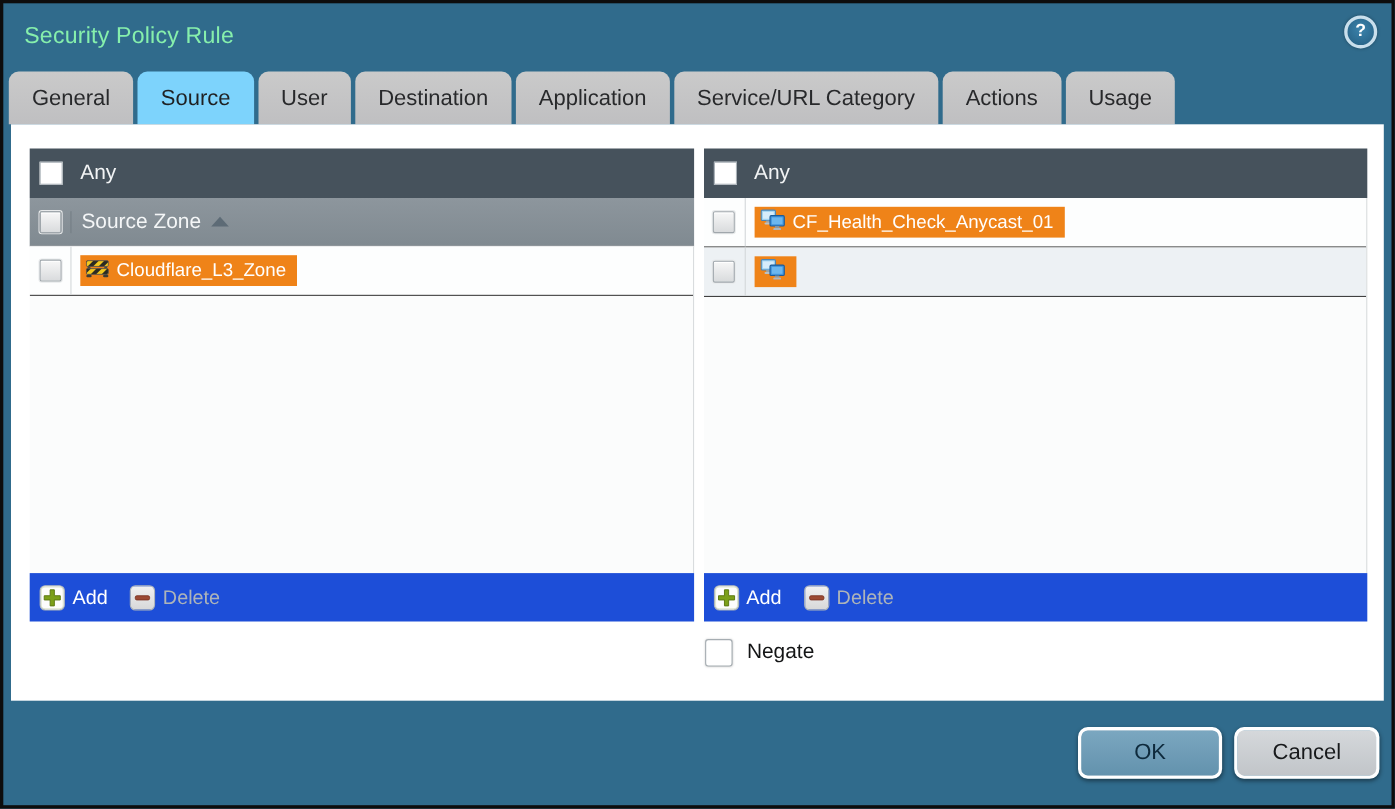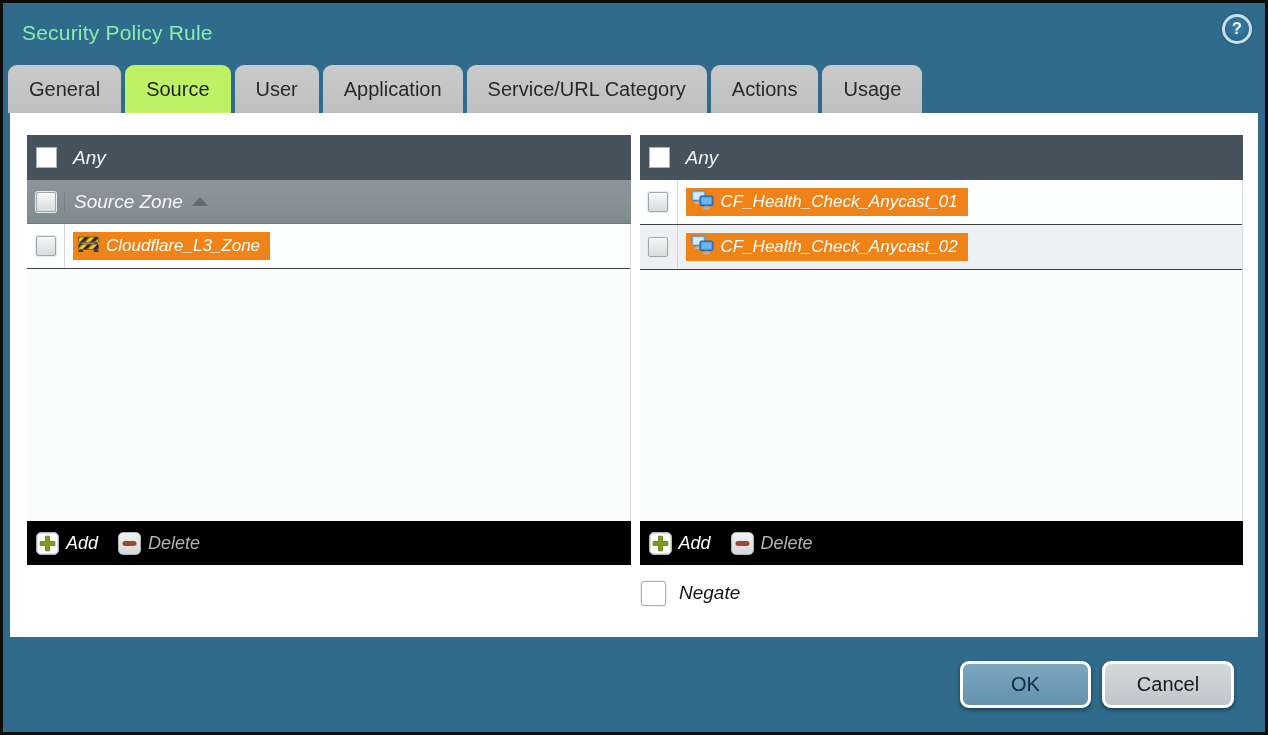--- a/index.html
+++ b/index.html
@@ -34,27 +34,26 @@
     position:absolute; left:5px; top:62px; right:5px; height:48px;
     display:flex; gap:4px;
   }
   .tab {
     background:linear-gradient(#cacaca,#bfbfc1);
     border-radius:9px 9px 0 0;
     padding:0 21px; line-height:48px;
     font-size:20px; color:#28292b;
     cursor:pointer; white-space:nowrap;
   }
-  .tab.active { background:#bef264; color:#1f2022; }
+  .tab.active { background:#7dd3fc; color:#1f2022; }
 
   
   .content {
     position:absolute; left:7px; top:110px; width:1248px; height:524px;
     background:#fff;
-    font-style:italic;
   }
   .panels {
     position:absolute; left:17px; top:22px; width:1216px; height:430px;
     display:flex; gap:9px;
   }
   .panel { flex:1; display:flex; flex-direction:column; min-width:0; }
 
   .any-header {
     height:45px; background:#46525c; flex:0 0 45px;
     display:flex; align-items:center; padding-left:9px; gap:16px;
@@ -112,21 +111,21 @@
     box-shadow:inset 0 1px 0 #fff, 0 0 0 1px #e8eaeb;
   }
   .cb-negate {
     width:25px; height:25px; background:#fff;
     border:1px solid #a6adb2; border-radius:3px;
     box-shadow:0 0 2px rgba(0,0,0,0.2);
   }
 
   
   .panel-toolbar {
-    flex:0 0 44px; background:#000000;
+    flex:0 0 44px; background:#1d4ed8;
     display:flex; align-items:center; gap:20px; padding-left:9px;
   }
   .tb-btn { display:flex; align-items:center; gap:7px; cursor:pointer; }
   .tb-icon {
     width:23px; height:23px; border-radius:5px;
     border:1px solid #aeb5ba; display:flex; align-items:center; justify-content:center;
   }
   .tb-icon.add { background:#fdfdfd; box-shadow:inset 0 0 0 1px #dfe6cf; }
   .tb-icon.del { background:linear-gradient(#f1f1f1,#d7d8d9); }
   .tb-label { font-size:18px; }
@@ -141,20 +140,21 @@
   }
   .negate-label { font-size:19px; color:#141516; }
 
   
   .btn {
     position:absolute; top:658px; height:47px; width:131px;
     border:3px solid #fff; border-radius:9px;
     font-size:20px; text-align:center; line-height:41px;
     box-shadow:0 2px 4px rgba(0,0,0,0.45);
     cursor:pointer;
+    margin-left:20px;
   }
   .btn-ok {
     left:957px;
     background:linear-gradient(#7ba7c0,#6392ad);
     color:#0e2a3c;
   }
   .btn-cancel {
     left:1099px; width:132px;
     background:linear-gradient(#d5d8db,#c1c5c9);
     color:#17191b;
@@ -176,20 +176,21 @@
 
   <div class="titlebar">
     <div class="title">Security Policy Rule</div>
     <div class="help-icon">?</div>
   </div>
 
   <div class="tab-row">
     <div class="tab">General</div>
     <div class="tab active">Source</div>
     <div class="tab">User</div>
+    <div class="tab">Destination</div>
     <div class="tab">Application</div>
     <div class="tab">Service/URL Category</div>
     <div class="tab">Actions</div>
     <div class="tab">Usage</div>
   </div>
 
   <div class="content">
     <div class="panels">
 
       <div class="panel">
@@ -285,21 +286,20 @@
                     <rect x="1" y="1" width="13" height="9.5" rx="1.2" fill="#9fd3f3" stroke="#4d85b5" stroke-width="1"></rect>
                     <rect x="2.6" y="2.6" width="9.8" height="6.3" fill="#d6ecfb"></rect>
                     <rect x="5.5" y="10.5" width="4" height="2" fill="#9aa4ab"></rect>
                     <rect x="4" y="12.3" width="7" height="1.8" rx="0.9" fill="#b9c1c7"></rect>
                     <rect x="9" y="6" width="13" height="9.5" rx="1.2" fill="#3e93dd" stroke="#1d5b97" stroke-width="1"></rect>
                     <rect x="10.6" y="7.6" width="9.8" height="6.3" fill="#6cb7ef"></rect>
                     <rect x="13.5" y="15.5" width="4" height="2" fill="#8d979e"></rect>
                     <rect x="12" y="17.3" width="7" height="1.9" rx="0.9" fill="#aeb6bc"></rect>
                   </svg>
                 </span>
-                <span>CF_Health_Check_Anycast_02</span>
               </div>
             </div>
           </div>
         </div>
         <div class="panel-toolbar">
           <div class="tb-btn add">
             <span class="tb-icon add">
               <svg width="17" height="17" viewBox="0 0 17 17">
                 <path d="M6.6 1.2 h3.8 v5.4 h5.4 v3.8 h-5.4 v5.4 h-3.8 v-5.4 h-5.4 v-3.8 h5.4 z" fill="#7ca019" stroke="#5e7a12" stroke-width="0.9"></path>
               </svg>

